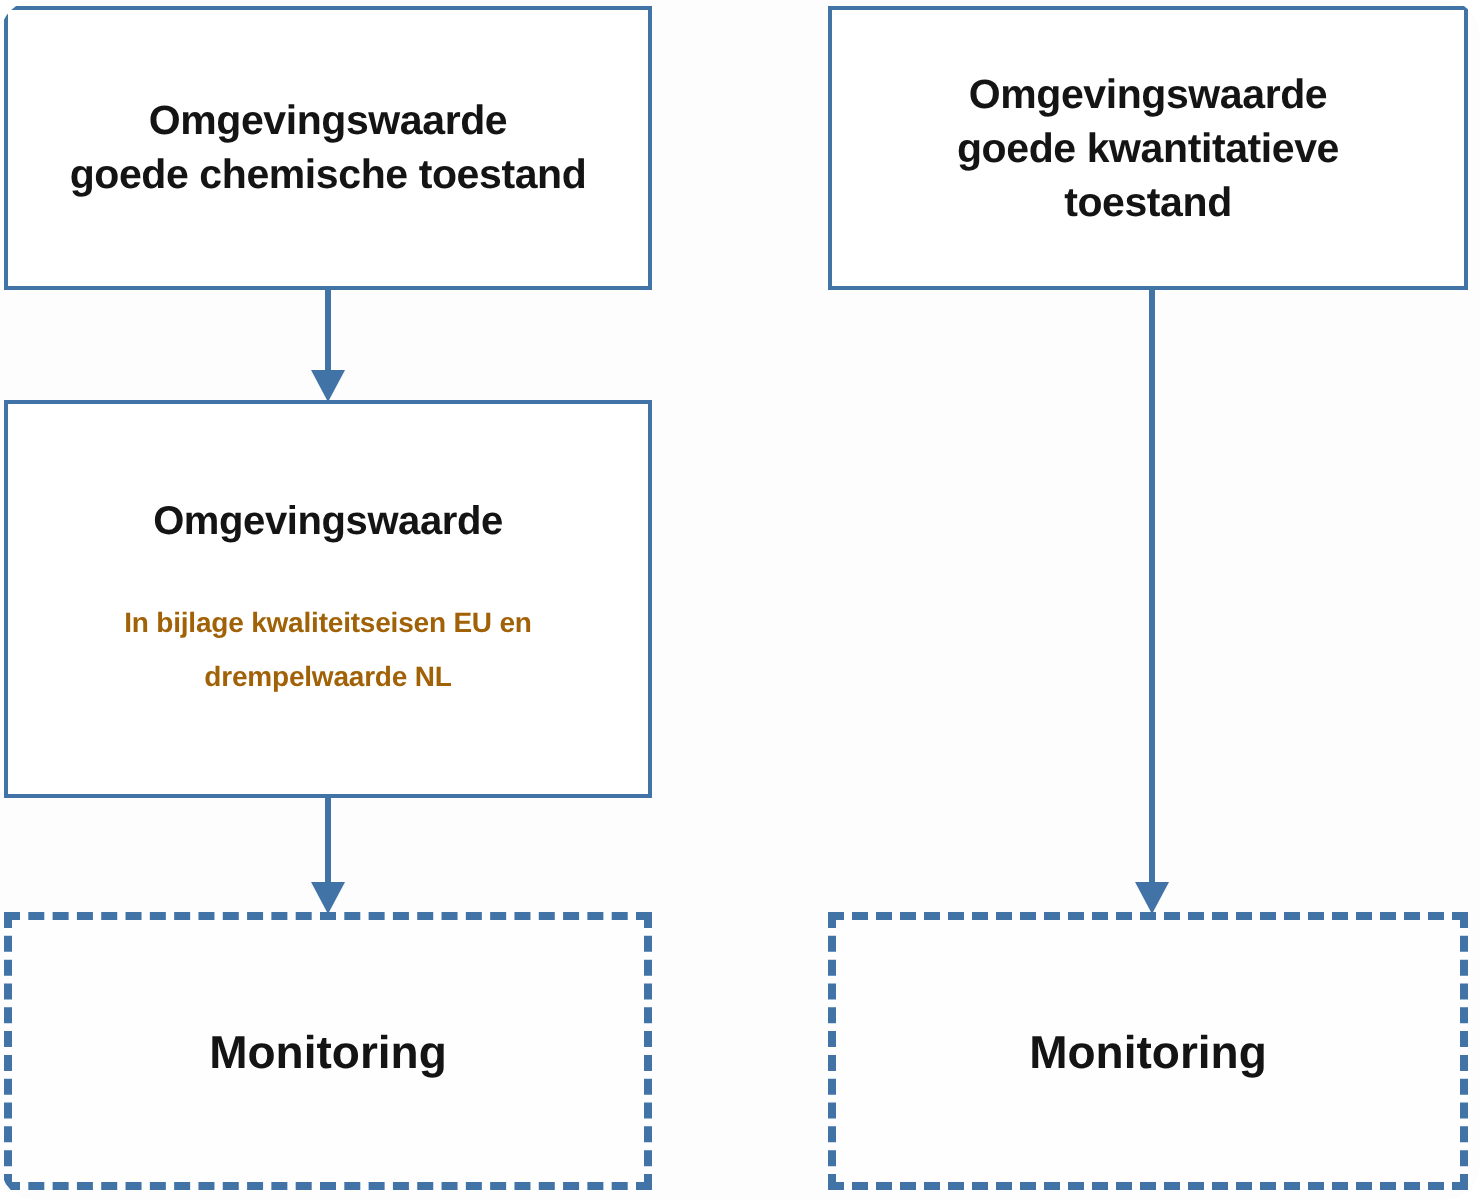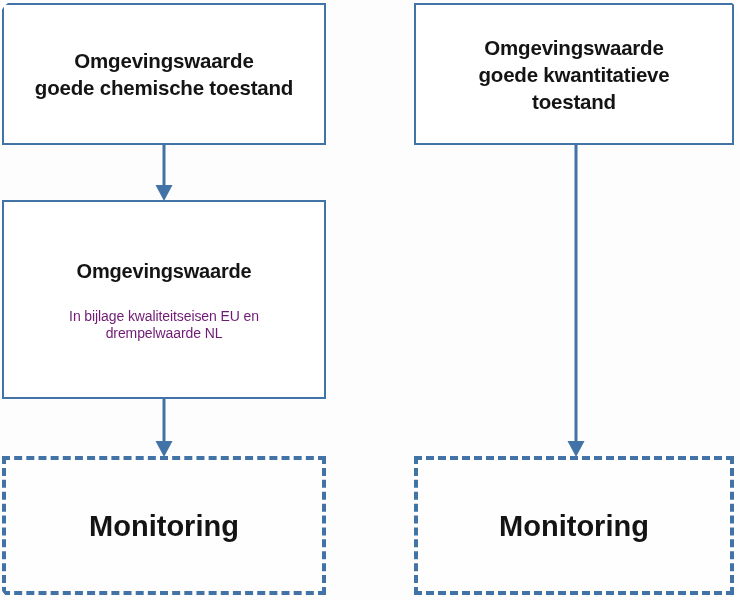--- a/index.html
+++ b/index.html
@@ -49,30 +49,30 @@
     line-height: 26px;
     letter-spacing: -0.2px;
     color: #141414;
     white-space: pre-line;
   }
   .node-title.wide {
     font-size: 20.5px;
     line-height: 27px;
   }
   .node-sub {
-    font-weight: normal;
+    font-weight: bold;
     font-size: 14px;
-    line-height: 17px;
-    color: #701a75;
+    line-height: 27px;
+    color: #a16207;
     margin-top: 24px;
     white-space: pre-line;
     letter-spacing: -0.1px;
   }
   .node-title.monitor {
-    font-size: 29px;
+    font-size: 23px;
     line-height: 28px;
     letter-spacing: 0px;
   }
 
   
   .connector {
     position: absolute;
   }
   .connector svg {
     display: block;

